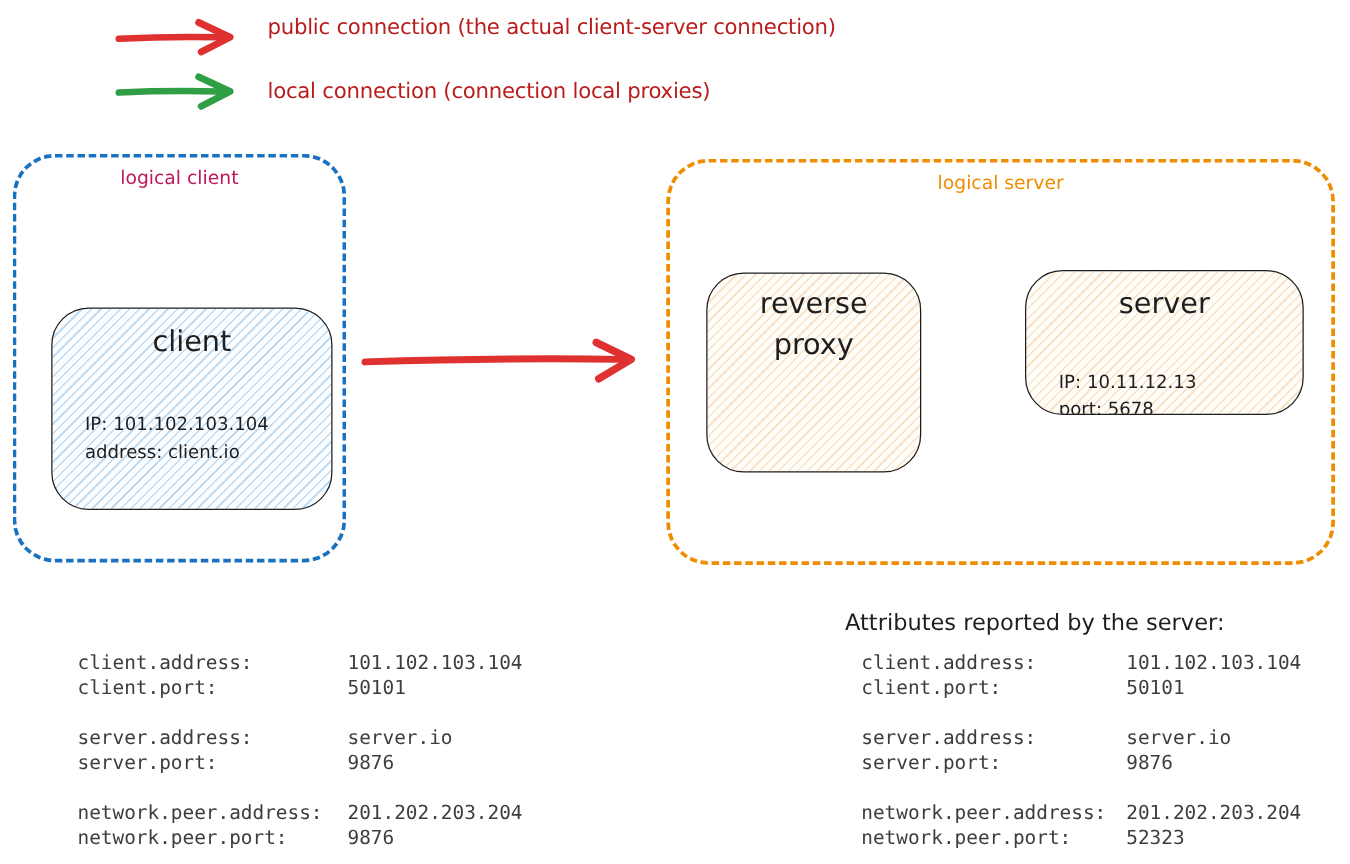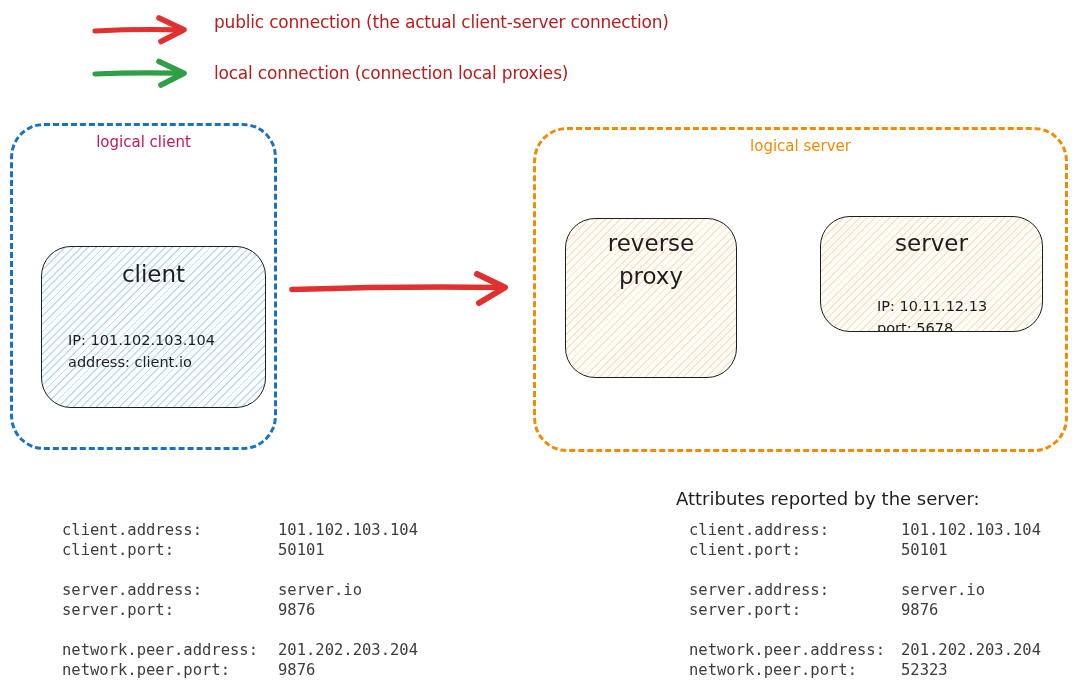--- a/index.html
+++ b/index.html
@@ -145,21 +145,21 @@
     <div class="group-label">logical server</div>
 
     <div class="node node-cream" style="left:29px; top:88px; width:172px; height:160px;">
       <div class="node-title" style="top:8px;">
         <div class="node-title-wrap">reverse proxy</div>
       </div>
     </div>
 
     <div class="node node-cream" style="left:284px; top:86px; width:223px; height:116px;">
       <div class="node-title" style="top:10px;">server</div>
-      <div class="node-body" style="left:26px; top:78px;margin-left:30px;">
+      <div class="node-body" style="left:26px; top:78px;">
         <div>IP: 10.11.12.13</div>
         <div>port: 5678</div>
         <div>network: the-server</div>
       </div>
     </div>
   </div>
 
   <div class="abs attr-rows attr-rows-client" style="left:18px; top:520px;">
     <div class="attr-pair">
       <div class="attr-row">

